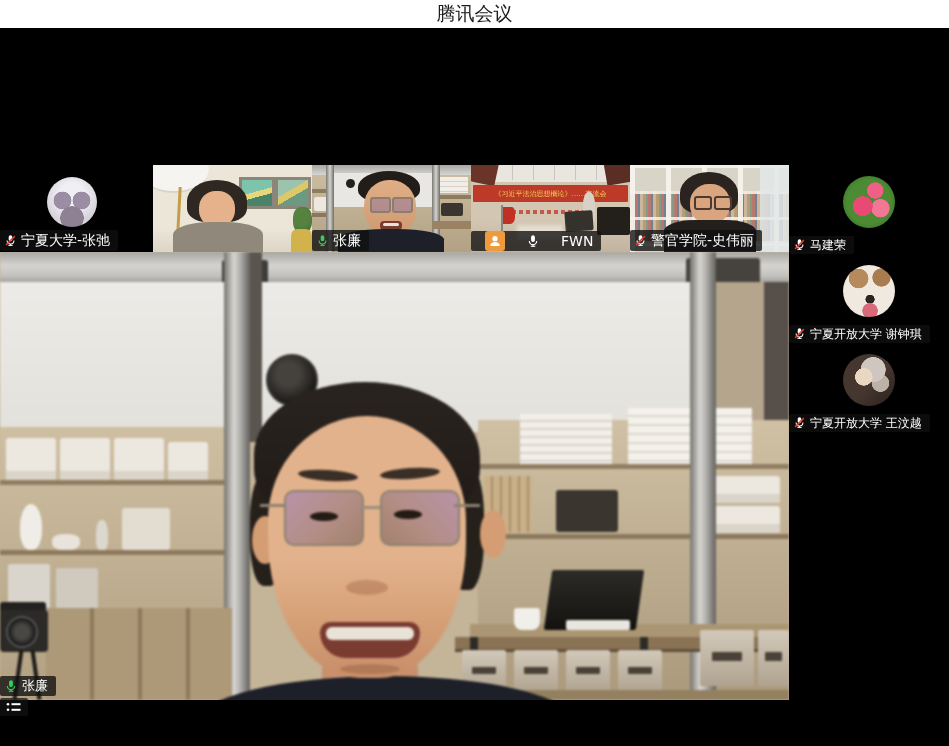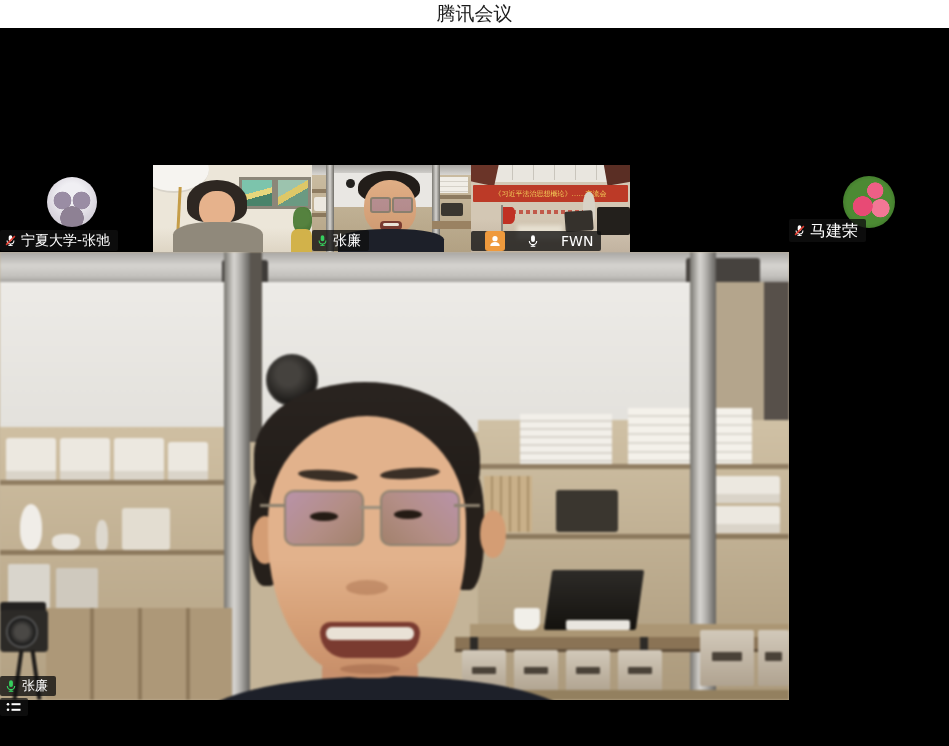--- a/index.html
+++ b/index.html
@@ -19,21 +19,21 @@
        background:rgba(16,16,16,.78);color:#fff;padding:2px 8px 2px 4px;border-radius:2px;
        z-index:6;white-space:nowrap;line-height:1.2}
   .thumb .tag{font-size:14px}
   .mic-svg{display:block;flex:0 0 auto}
   .mic-on .slash{display:none}
   .mic-active{color:#35ce5e}
   
   .sidebar{position:absolute;top:165px;left:789px;width:160px;height:581px;background:#000}
   .ptile{position:relative;width:160px;height:89px;background:#000}
   .avatar{position:absolute;top:11px;left:54px;width:52px;height:52px;border-radius:50%;overflow:hidden}
-  .ptile .tag{font-size:16px;bottom:12px}
+  .ptile .tag{font-size:12px;bottom:0}
   
   .main{position:absolute;top:252px;left:0;width:789px;height:494px;background:#000}
   .scene{position:absolute;top:0;left:0;width:789px;height:448px;overflow:hidden;background:#c4b498}
   .art{position:absolute;inset:0;filter:blur(1.1px)}
   .main .tag{top:424px;bottom:auto;font-size:13px}
   .viewtoggle{position:absolute;left:0;top:446px;width:28px;height:18px;background:rgba(18,18,18,.72);
               border-radius:2px;display:flex;align-items:center;justify-content:center;z-index:6}
   .wbox{position:absolute;background:#ece8e0;border-radius:3px 3px 1px 1px;box-shadow:inset 0 -9px rgba(90,70,40,.12)}
   .dbox{position:absolute;background:linear-gradient(180deg,#d2c9ba,#b0a390);border-radius:2px}
   .dbox::after{content:"";position:absolute;left:22%;top:40%;width:56%;height:16%;background:#4a4238;border-radius:1px}
@@ -149,20 +149,43 @@
         <rect x="5.8" y="1.5" width="4.4" height="7.5" rx="2.2" fill="currentColor"></rect>
         <path d="M3.8 8a4.2 4.2 0 0 0 8.4 0" fill="none" stroke="currentColor" stroke-width="1.3"></path>
         <line x1="8" y1="12.4" x2="8" y2="14" stroke="currentColor" stroke-width="1.3"></line>
         <line x1="5.4" y1="14" x2="10.6" y2="14" stroke="currentColor" stroke-width="1.3"></line>
         <line class="slash" x1="2.6" y1="13.4" x2="13.4" y2="2.6" stroke="#e43d30" stroke-width="1.8"></line>
       </svg>
       <span>FWN</span>
     </div>
   </div>
 
+  <div class="thumb">
+    <div class="t-art">
+      <div class="a" style="inset:0;background:#d9d4c8"></div>
+      <div class="a" style="left:0;top:26px;width:159px;height:50px;opacity:.6;background:repeating-linear-gradient(90deg,#a5763d 0 3px,#47785a 3px 5px,#a23a33 5px 8px,#2e4a6e 8px 10px,#c5a37e 10px 13px)"></div>
+      <div class="a" style="inset:0;background:repeating-linear-gradient(90deg,rgba(246,244,238,.92) 0 5px,rgba(246,244,238,0) 5px 36px),repeating-linear-gradient(180deg,rgba(246,244,238,.85) 0 3px,rgba(246,244,238,0) 3px 26px)"></div>
+      <div class="a" style="left:130px;top:0;width:29px;height:87px;background:#e2e7e9;opacity:.85"></div>
+      <div class="a" style="left:50px;top:7px;width:58px;height:42px;background:#2a2320;border-radius:50% 50% 34% 34%"></div>
+      <div class="a" style="left:60px;top:19px;width:40px;height:40px;background:#d8a57e;border-radius:46%"></div>
+      <div class="a" style="left:64px;top:31px;width:14px;height:10px;border:2px solid #4a3a30;border-radius:3px"></div>
+      <div class="a" style="left:84px;top:31px;width:14px;height:10px;border:2px solid #4a3a30;border-radius:3px"></div>
+      <div class="a" style="left:34px;top:55px;width:92px;height:32px;background:#221f1c;border-radius:34% 34% 0 0"></div>
+    </div>
+    <div class="tag">
+      <svg class="mic-svg" viewBox="0 0 16 16" width="13" height="13" style="color:#fff">
+        <rect x="5.8" y="1.5" width="4.4" height="7.5" rx="2.2" fill="currentColor"></rect>
+        <path d="M3.8 8a4.2 4.2 0 0 0 8.4 0" fill="none" stroke="currentColor" stroke-width="1.3"></path>
+        <line x1="8" y1="12.4" x2="8" y2="14" stroke="currentColor" stroke-width="1.3"></line>
+        <line x1="5.4" y1="14" x2="10.6" y2="14" stroke="currentColor" stroke-width="1.3"></line>
+        <line class="slash" x1="2.6" y1="13.4" x2="13.4" y2="2.6" stroke="#e43d30" stroke-width="1.8"></line>
+      </svg>
+      <span>警官学院-史伟丽</span>
+    </div>
+  </div>
 </div>
 
 <div class="main">
   <div class="scene">
     <div class="art">
 
       <div class="a" style="left:0;top:0;width:789px;height:34px;background:linear-gradient(180deg,#a8a6a3,#d6d4d0 40%,#c2c0bc 72%,#8e8c88)"></div>
       <div class="a" style="left:222px;top:8px;width:46px;height:30px;background:#3e3b38;border-radius:3px"></div>
       <div class="a" style="left:686px;top:6px;width:74px;height:36px;background:#46423e;border-radius:3px"></div>
       <div class="a" style="left:0;top:30px;width:712px;height:150px;background:linear-gradient(180deg,#edebe7,#e3e1dc)"></div>
@@ -290,15 +313,50 @@
         <line x1="8" y1="12.4" x2="8" y2="14" stroke="currentColor" stroke-width="1.3"></line>
         <line x1="5.4" y1="14" x2="10.6" y2="14" stroke="currentColor" stroke-width="1.3"></line>
         <line class="slash" x1="2.6" y1="13.4" x2="13.4" y2="2.6" stroke="#e43d30" stroke-width="1.8"></line>
       </svg>
       <span>马建荣</span>
     </div>
   </div>
 
 
 
-
+  <div class="ptile">
+    <div class="avatar" style="background:
+      radial-gradient(circle at 52% 88%, #d96a7a 0 14%, rgba(0,0,0,0) 15%),
+      radial-gradient(circle at 52% 66%, #2a2320 0 10%, rgba(0,0,0,0) 11%),
+      radial-gradient(circle at 30% 26%, #b68a5a 0 18%, rgba(0,0,0,0) 19%),
+      radial-gradient(circle at 74% 24%, #a87c4e 0 16%, rgba(0,0,0,0) 17%),
+      radial-gradient(circle at 50% 50%, #efe9e0 0 66%, #cfc4b4 100%)"></div>
+    <div class="tag">
+      <svg class="mic-svg" viewBox="0 0 16 16" width="13" height="13" style="color:#fff">
+        <rect x="5.8" y="1.5" width="4.4" height="7.5" rx="2.2" fill="currentColor"></rect>
+        <path d="M3.8 8a4.2 4.2 0 0 0 8.4 0" fill="none" stroke="currentColor" stroke-width="1.3"></path>
+        <line x1="8" y1="12.4" x2="8" y2="14" stroke="currentColor" stroke-width="1.3"></line>
+        <line x1="5.4" y1="14" x2="10.6" y2="14" stroke="currentColor" stroke-width="1.3"></line>
+        <line class="slash" x1="2.6" y1="13.4" x2="13.4" y2="2.6" stroke="#e43d30" stroke-width="1.8"></line>
+      </svg>
+      <span>宁夏开放大学 谢钟琪</span>
+    </div>
+  </div>
+
+  <div class="ptile">
+    <div class="avatar" style="background:
+      radial-gradient(circle at 40% 44%, #ead7c2 0 20%, rgba(0,0,0,0) 21%),
+      radial-gradient(circle at 58% 30%, #cfc6bf 0 26%, rgba(0,0,0,0) 27%),
+      radial-gradient(circle at 72% 56%, #bdb2a8 0 18%, rgba(0,0,0,0) 19%),
+      linear-gradient(135deg, #453730 0 55%, #2b211c 100%)"></div>
+    <div class="tag">
+      <svg class="mic-svg" viewBox="0 0 16 16" width="13" height="13" style="color:#fff">
+        <rect x="5.8" y="1.5" width="4.4" height="7.5" rx="2.2" fill="currentColor"></rect>
+        <path d="M3.8 8a4.2 4.2 0 0 0 8.4 0" fill="none" stroke="currentColor" stroke-width="1.3"></path>
+        <line x1="8" y1="12.4" x2="8" y2="14" stroke="currentColor" stroke-width="1.3"></line>
+        <line x1="5.4" y1="14" x2="10.6" y2="14" stroke="currentColor" stroke-width="1.3"></line>
+        <line class="slash" x1="2.6" y1="13.4" x2="13.4" y2="2.6" stroke="#e43d30" stroke-width="1.8"></line>
+      </svg>
+      <span>宁夏开放大学 王汶越</span>
+    </div>
+  </div>
 
 </div>
 
 </body></html>

